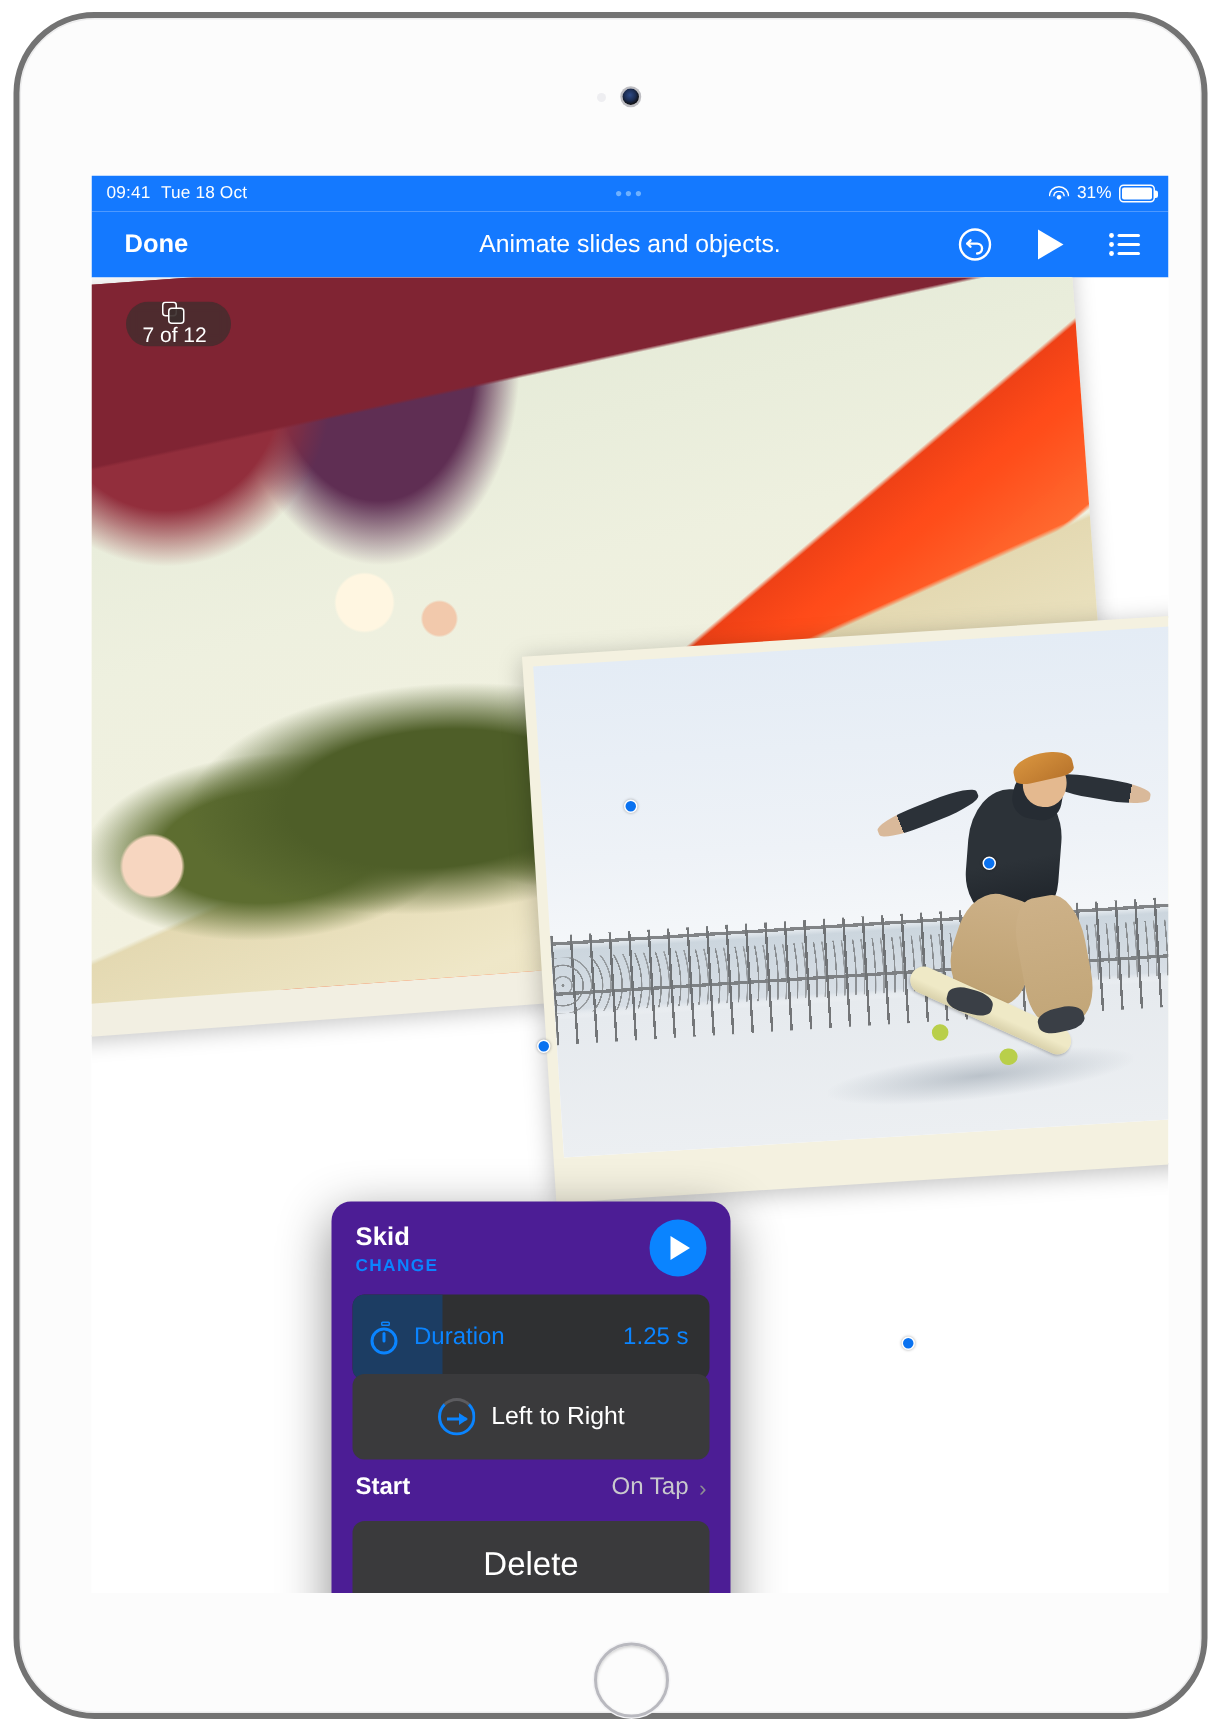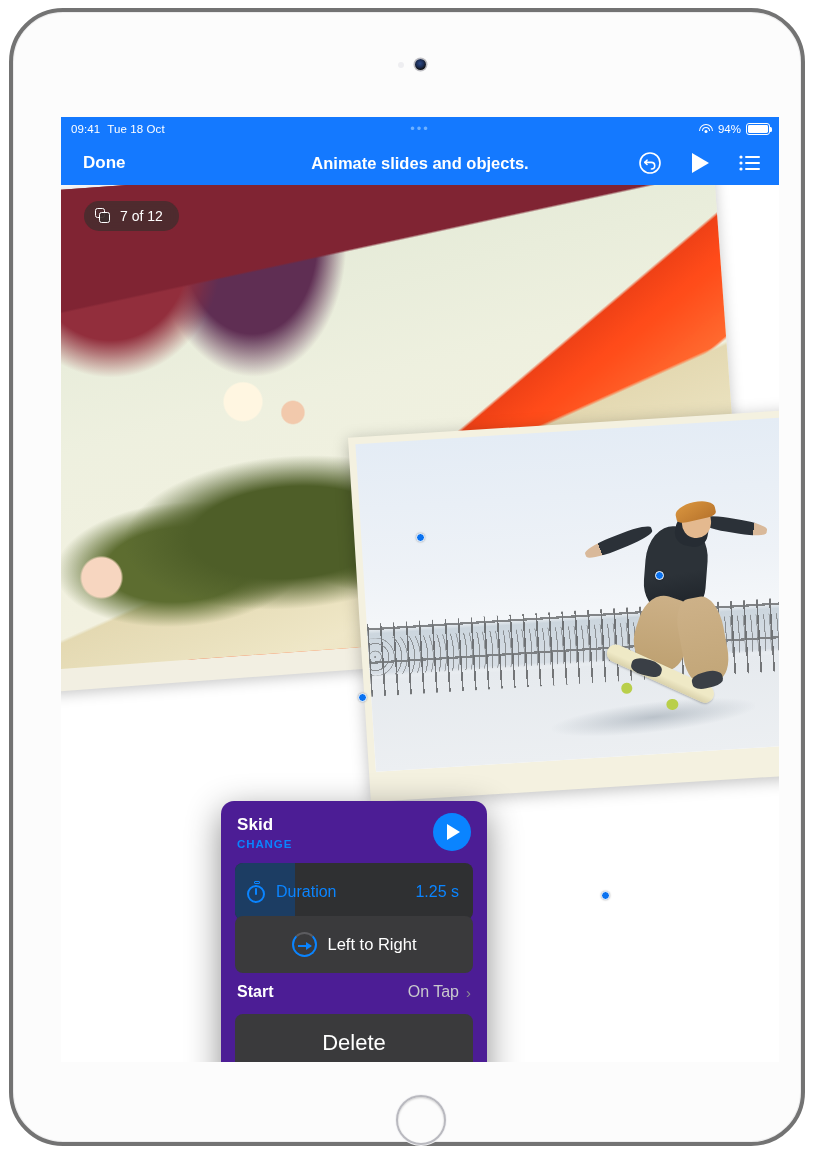--- a/index.html
+++ b/index.html
@@ -74,21 +74,21 @@
   .batt i { position:absolute; left:1.2px; top:1.2px; bottom:1.2px; right:1.2px; background:#fff; border-radius:1.4px; }
 
   
   #nav-bar {
     position: absolute; left: 0; top: 24px; width: 100%; height: 44px;
     background: #1479ff; color: #fff;
     display: flex; align-items: center;
   }
   #nav-done { position: absolute; left: 22px; font-size: 17px; font-weight: 600; color:#fff; }
   #nav-title { position: absolute; left: 0; right: 0; text-align: center;
-               font-size: 16.5px; font-weight: 700; }
+               font-size: 16.5px; font-weight: 400; }
   #nav-right { position: absolute; right: 18px; display: flex; align-items: center; gap: 29px; }
   .nav-ico { cursor: pointer; display: flex; align-items: center; justify-content: center; }
 
   
   #canvas { position: absolute; left: 0; top: 68px; right: 0; bottom: 0; background: #fff; overflow: hidden; }
 
   
   #photo-back {
     position: absolute; left: -30px; top: -18px; width: 700px; height: 500px;
     transform: rotate(-4.2deg);
@@ -203,20 +203,21 @@
   }
 
   
   #slide-badge {
     position: absolute; left: 23px; top: 16px; height: 30px;
     display: flex; align-items: center; gap: 9px;
     padding: 0 16px 0 11px; border-radius: 15px;
     background: rgba(58,46,44,.72);
     color: #ffffff; font-size: 14px; font-weight: 500;
     backdrop-filter: blur(4px);
+    flex-direction: column;
   }
   .slides-ico { position: relative; width: 16px; height: 16px; }
   .slides-ico span { position: absolute; border: 1.5px solid #fff; border-radius: 2.5px; }
   .slides-ico span:nth-child(1){ left:0; top:0; width:10px; height:10px; }
   .slides-ico span:nth-child(2){ left:4px; top:4px; width:11px; height:11px; background: rgba(58,46,44,.92); }
 
   
   #popover {
     position: absolute; left: 160px; top: 616px; width: 266px; height: 318px;
     background: #4c1d95; border-radius: 13px;
@@ -294,21 +295,21 @@
         <span>09:41</span>
         <span>Tue 18 Oct</span>
       </div>
       <div id="status-dots">•••</div>
       <div id="status-right">
         <span class="wifi-ico">
             <i></i>
             <i></i>
             <i></i>
           </span>
-        <span>94%</span>
+        <span>31%</span>
         <span class="batt">
             <i></i>
           </span>
       </div>
     </div>
 
     <div id="nav-bar">
       <div id="nav-done">Done</div>
       <div id="nav-title">Animate slides and objects.</div>
       <div id="nav-right">

